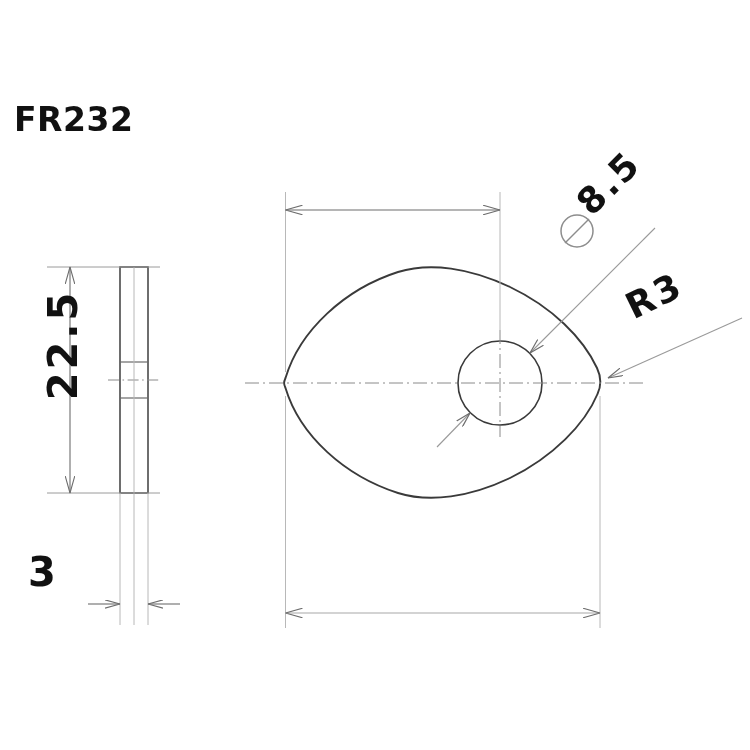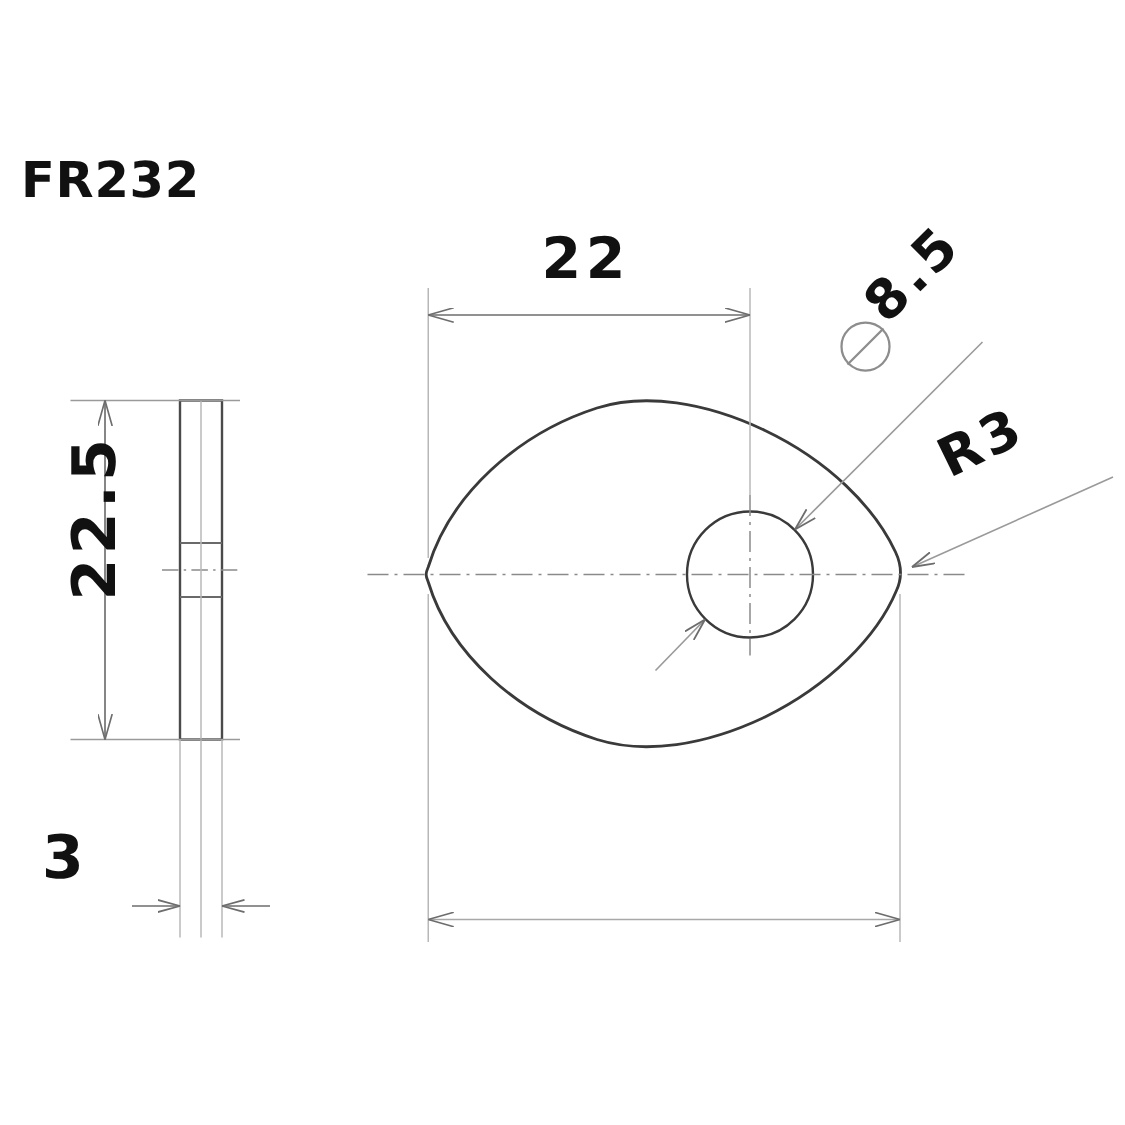--- a/index.html
+++ b/index.html
@@ -151,21 +151,20 @@
 
       <g>
         <circle cx="577" cy="231" r="16" fill="none" stroke="#8d8d8d" stroke-width="1.5"></circle>
         <line x1="565" y1="243" x2="589" y2="219" stroke="#8d8d8d" stroke-width="1.5"></line>
       </g>
     </g>
   </svg>
 
   <div class="part-label">FR232</div>
 
-  <div class="dim-text" id="dim-22-text">22</div>
 
 
   <div class="dim-text" id="dim-225-text">22.5</div>
 
   <div class="dim-text" id="dim-3-text">3</div>
 
   <div class="dim-text" id="dim-85-text"><span>8.5</span></div>
 
   <div class="dim-text" id="dim-r3-text">R3</div>
 

